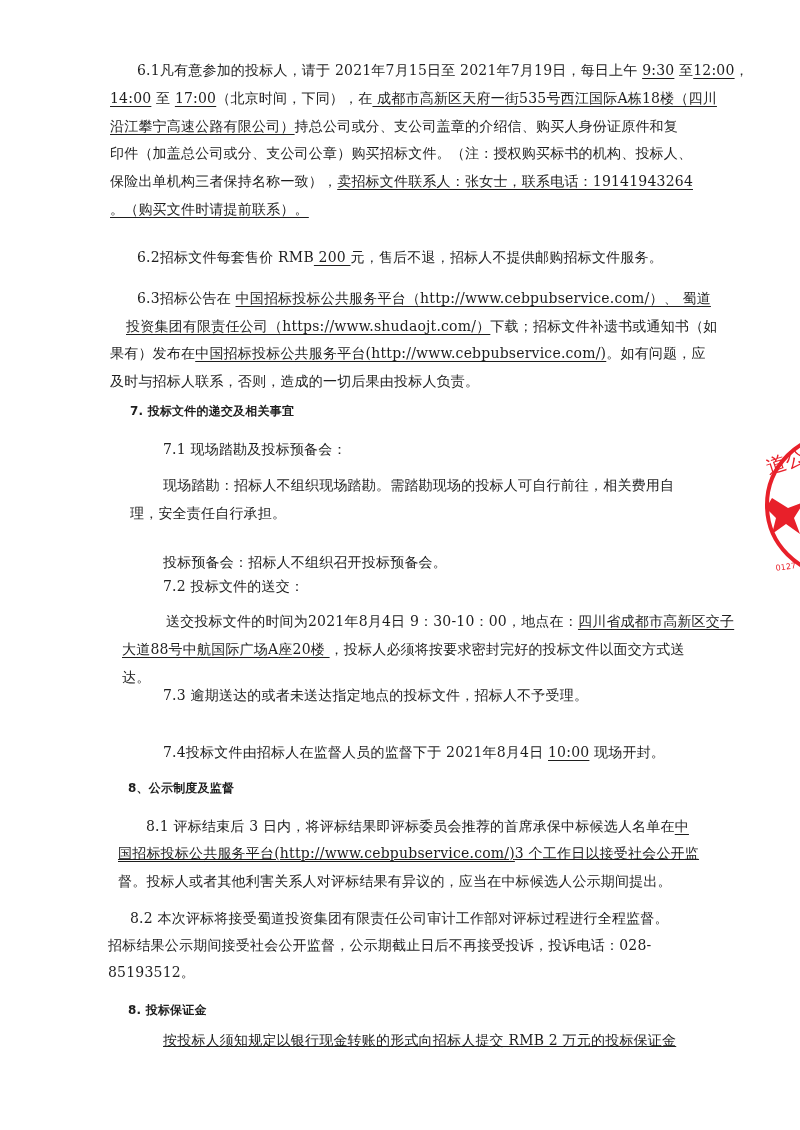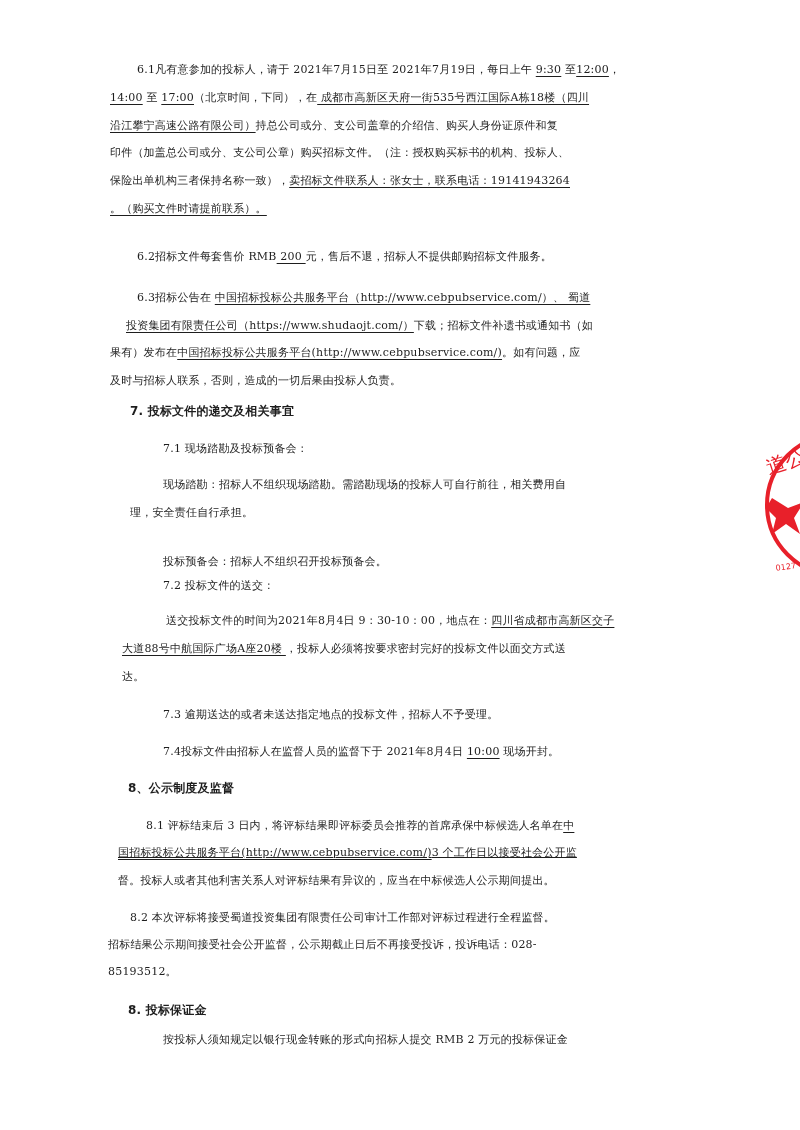--- a/index.html
+++ b/index.html
@@ -1,21 +1,21 @@
 <!DOCTYPE html>
 <html><head>
 <meta charset="utf-8">
 <style>
   html, body { margin: 0; padding: 0; }
   body {
     width: 800px; height: 1130px; background: #ffffff; position: relative; overflow: hidden;
     font-family: "DejaVu Serif", "Liberation Serif", serif; color: #1e1e1e;
   }
   .line {
-    position: absolute; left: 110px; white-space: nowrap; font-size: 11px; line-height: 18px;
+    position: absolute; left: 110px; white-space: nowrap; font-size: 14px; line-height: 18px;
     letter-spacing: 0.2px;
   }
   .u { text-decoration: underline; text-underline-offset: 3px; text-decoration-thickness: 1px; }
   .bold { font-weight: bold; font-family: "DejaVu Sans", "Liberation Sans", sans-serif; font-size: 12px; }
   .stamp {
     position: absolute; left: 762px; top: 430px; width: 110px; height: 150px;
   }
 </style>
 </head>
 <body>
@@ -61,41 +61,41 @@
 
   <div class="line" style="top:577px;left:163px;">7.2 投标文件的送交：</div>
   <div class="line" style="top:612px;left:145px;margin-left:21px;">
     <span>送交投标文件的时间为2021年8月4日 9：30-10：00，地点在：</span><span class="u">四川省成都市高新区交子</span>
   </div>
   <div class="line" style="top:640px;left:122px;">
     <span class="u">大道88号中航国际广场A座20楼 </span><span>，投标人必须将按要求密封完好的投标文件以面交方式送</span>
   </div>
   <div class="line" style="top:668px;left:122px;">达。</div>
 
-  <div class="line" style="top:706px;left:163px;text-align:right;">7.3 逾期送达的或者未送达指定地点的投标文件，招标人不予受理。</div>
+  <div class="line" style="top:686px;left:163px;text-align:right;">7.3 逾期送达的或者未送达指定地点的投标文件，招标人不予受理。</div>
   <div class="line" style="top:743px;left:163px;">
     <span>7.4投标文件由招标人在监督人员的监督下于 2021年8月4日 </span><span class="u">10:00</span><span> 现场开封。</span>
   </div>
 
   <div class="line bold" style="top:779px;left:128px;">8、公示制度及监督</div>
 
   <div class="line" style="top:817px;left:146px;">
     <span>8.1 评标结束后 3 日内，将评标结果即评标委员会推荐的首席承保中标候选人名单在</span><span class="u">中</span>
   </div>
   <div class="line" style="top:844px;left:118px;text-decoration:underline;">
     <span class="u">国招标投标公共服务平台(http://www.cebpubservice.com/)</span><span>3 个工作日以接受社会公开监</span>
   </div>
   <div class="line" style="top:872px;left:118px;">督。投标人或者其他利害关系人对评标结果有异议的，应当在中标候选人公示期间提出。</div>
 
   <div class="line" style="top:909px;left:130px;">8.2 本次评标将接受蜀道投资集团有限责任公司审计工作部对评标过程进行全程监督。</div>
   <div class="line" style="top:936px;left:108px;">招标结果公示期间接受社会公开监督，公示期截止日后不再接受投诉，投诉电话：028-</div>
   <div class="line" style="top:963px;left:108px;">85193512。</div>
 
   <div class="line bold" style="top:1001px;left:128px;">8. 投标保证金</div>
-  <div class="line" style="top:1031px;left:163px;">按投标人须知规定以银行现金转账的形式向招标人提交 RMB 2 万元的投标保证金</div>
+  <div class="line" style="top:1031px;left:163px;text-decoration:underline;">按投标人须知规定以银行现金转账的形式向招标人提交 RMB 2 万元的投标保证金</div>
 
   <div class="stamp">
     <svg width="110" height="150" viewBox="0 0 110 150" xmlns="http://www.w3.org/2000/svg">
       <circle cx="75" cy="75" r="70" fill="none" stroke="#e8202a" stroke-width="4"></circle>
       <polygon points="6,68 22,78 38,72 28,88 34,104 20,94 6,104 10,88 0,78" fill="#e8202a" transform="translate(4,0)"></polygon>
       <text x="6" y="40" font-size="20" fill="#e8202a" font-family="DejaVu Serif, serif" transform="rotate(-18 20 40)">道公</text>
       <text x="14" y="140" font-size="8" fill="#e8202a" font-family="DejaVu Sans, sans-serif" transform="rotate(-8 20 140)">0127</text>
     </svg>
   </div>
 </div>

